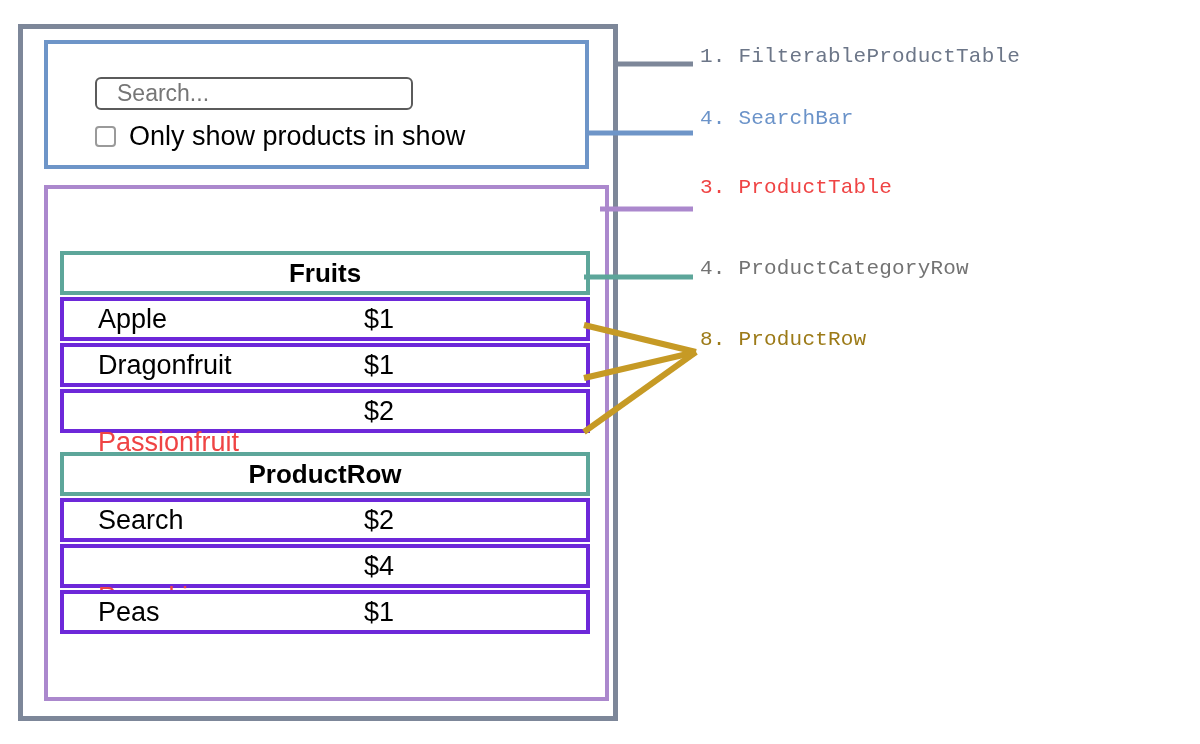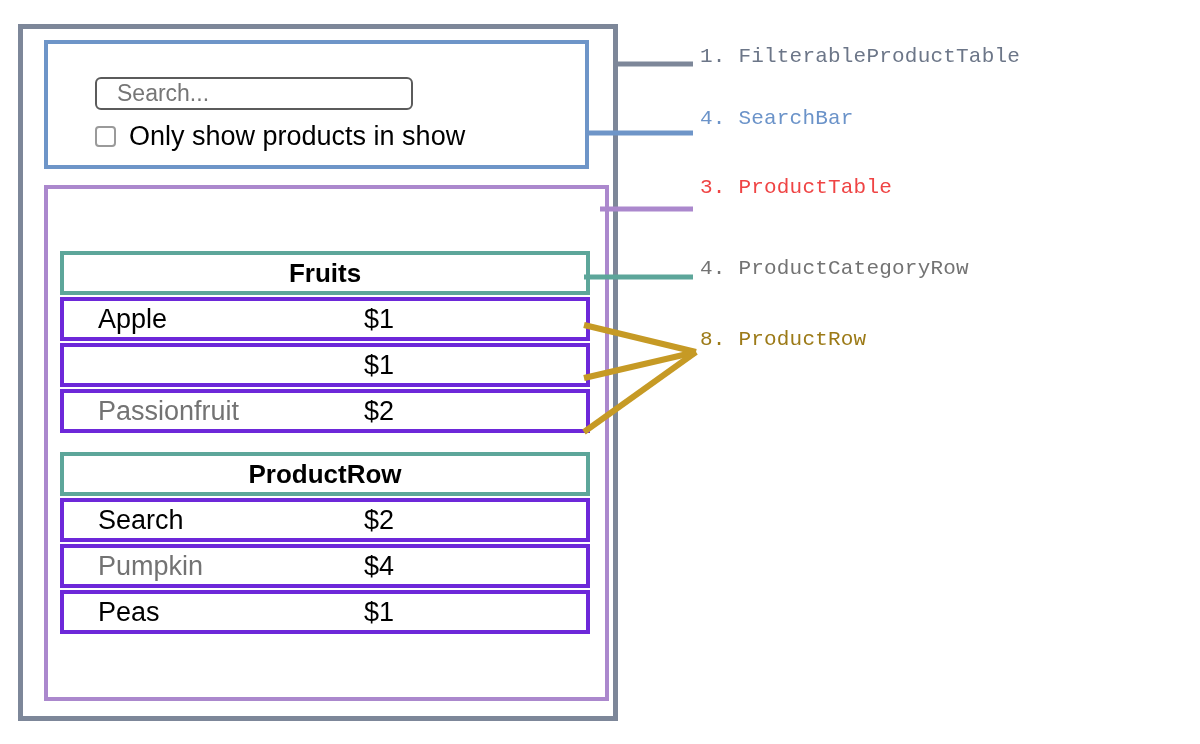--- a/index.html
+++ b/index.html
@@ -151,21 +151,21 @@
   }
   .product-name {
     position: absolute;
     left: 34px;
     top: 50%;
     transform: translateY(-50%);
     font-size: 27px;
     color: #000000;
     white-space: nowrap;
   }
-  .product-name.out-of-stock { color: #737373; }
+  .product-name.out-of-stock { color: #ef4444; margin-top: 31px; }
   .product-price {
     position: absolute;
     left: 300px;
     top: 50%;
     transform: translateY(-50%);
     font-size: 27px;
     color: #000000;
     white-space: nowrap;
   }
   .spacer-row { height: 17px; }
@@ -213,20 +213,21 @@
     <div class="category-row">
       <span class="category-row-label">Fruits</span>
     </div>
 
     <div class="product-row">
       <span class="product-name">Apple</span>
       <span class="product-price">$1</span>
     </div>
 
     <div class="product-row">
+      <span class="product-name">Dragonfruit</span>
       <span class="product-price">$1</span>
     </div>
 
     <div class="product-row">
       <span class="product-name out-of-stock">Passionfruit</span>
       <span class="product-price">$2</span>
     </div>
 
     <div class="spacer-row"></div>
 

